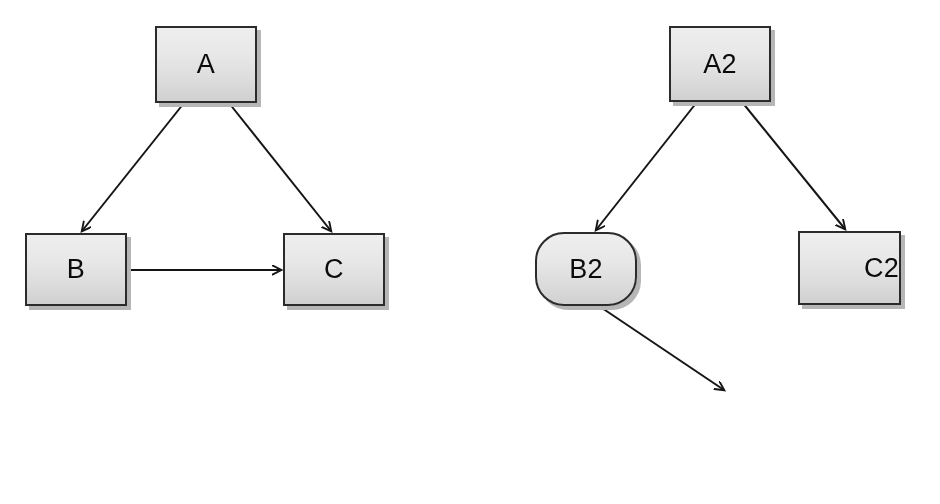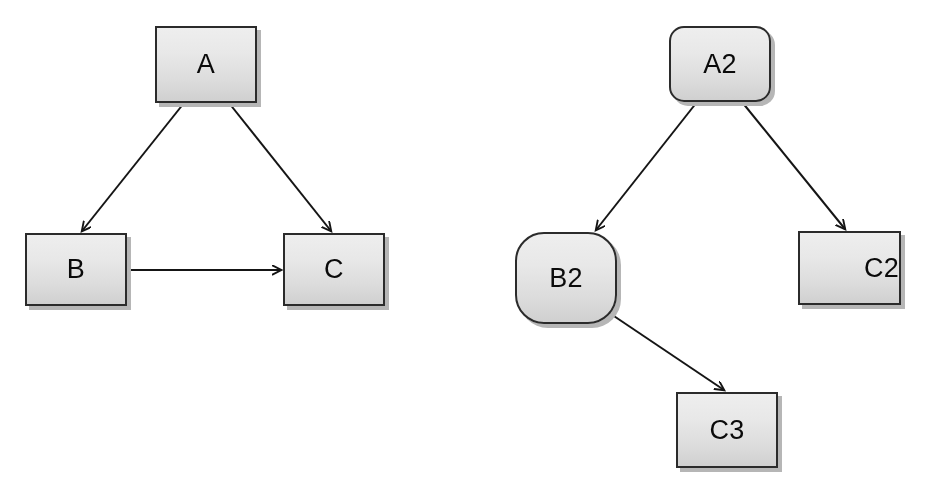--- a/index.html
+++ b/index.html
@@ -72,29 +72,26 @@
   </div>
 
   <div class="node" style="left:25px; top:233px; width:102px; height:73px;">
     <span class="node-label">B</span>
   </div>
 
   <div class="node" style="left:283px; top:233px; width:102px; height:73px;">
     <span class="node-label">C</span>
   </div>
 
-  <div class="node" style="left:669px; top:26px; width:102px; height:76px;border-radius:15px;">
+  <div class="node" style="left:669px; top:26px; width:102px; height:76px;">
     <span class="node-label">A2</span>
   </div>
 
-  <div class="node" style="left:515px; top:232px; width:102px; height:92px;border-radius:29px;">
+  <div class="node" style="left:535px; top:232px; width:102px; height:74px;border-radius:29px;">
     <span class="node-label">B2</span>
   </div>
 
   <div class="node" style="left:798px; top:231px; width:103px; height:74px;justify-content:flex-end;">
     <span class="node-label">C2</span>
   </div>
 
-  <div class="node" style="left:676px; top:392px; width:102px; height:76px;">
-    <span class="node-label">C3</span>
-  </div>
 
 </div>
 
 </body></html>

